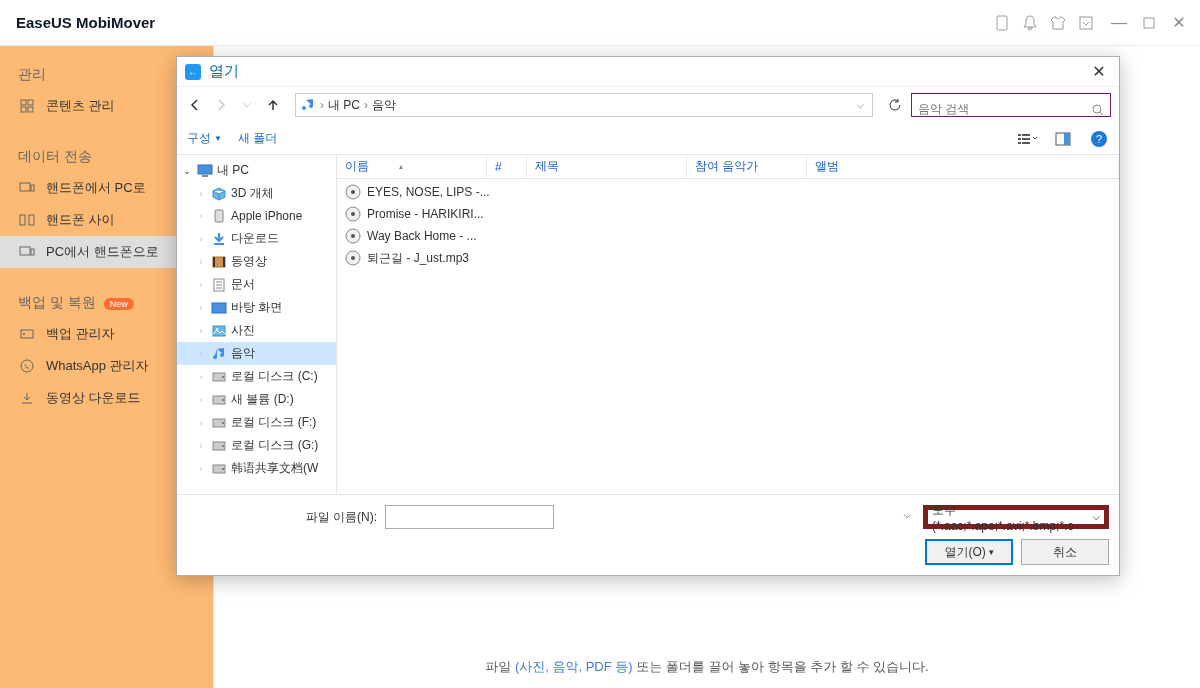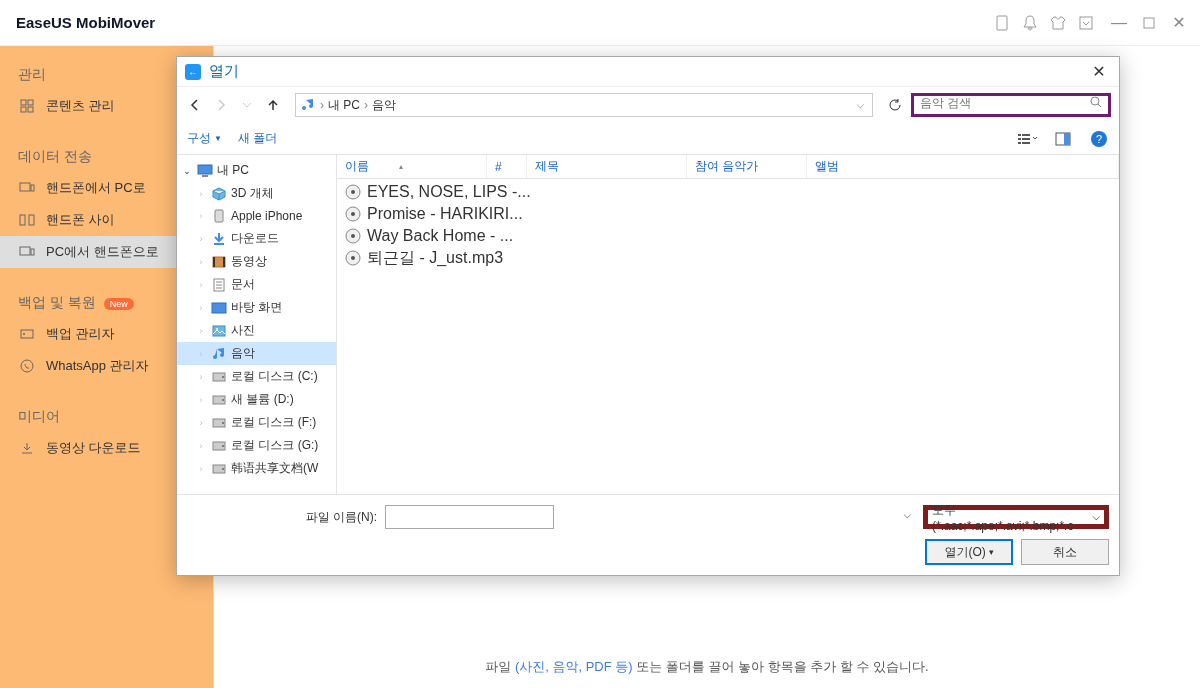--- a/index.html
+++ b/index.html
@@ -40,21 +40,21 @@
     
     .dlg-nav { height: 36px; display: flex; align-items: center; padding: 0 8px; gap: 6px; }
     .nav-btn { width: 20px; height: 20px; display: flex; align-items: center; justify-content: center; cursor: pointer; color: #666; }
     .nav-btn.disabled { color: #ccc; cursor: default; }
     .addr-bar { flex: 1; height: 24px; border: 1px solid #ccc; display: flex; align-items: center; padding: 0 4px; font-size: 12px; color: #333; gap: 4px; margin: 0 6px; }
     .addr-crumb { color: #333; cursor: pointer; }
     .addr-sep { color: #888; }
     .addr-spacer { flex: 1; }
     .addr-drop { color: #888; font-size: 10px; cursor: pointer; margin-right: 4px; }
     .refresh-btn { width: 20px; height: 20px; display: flex; align-items: center; justify-content: center; cursor: pointer; color: #666; }
-    .search-box { width: 200px; height: 24px; border: 3px solid #701a75; display: flex; align-items: flex-start; padding: 0 6px; font-size: 12px; color: #888; }
+    .search-box { width: 200px; height: 24px; border: 1px solid #701a75; display: flex; align-items: flex-end; padding: 0 6px; font-size: 12px; color: #888; }
     .search-box input { border: none; outline: none; flex: 1; font-size: 12px; }
     .search-icon { color: #888; }
     
     .dlg-toolbar { height: 32px; display: flex; align-items: center; padding: 0 10px; gap: 16px; border-bottom: 1px solid #e5e5e5; font-size: 12px; }
     .tb-item { color: #1863c7; cursor: pointer; display: flex; align-items: center; gap: 3px; }
     .tb-spacer { flex: 1; }
     .tb-right-btn { width: 20px; height: 20px; display: flex; align-items: center; justify-content: center; cursor: pointer; color: #555; }
     .help-circle { width: 16px; height: 16px; background: #1f78d8; color: #fff; border-radius: 50%; font-size: 11px; display: flex; align-items: center; justify-content: center; }
     
     .dlg-content { flex: 1; display: flex; overflow: hidden; }
@@ -74,21 +74,21 @@
     .list-pane { flex: 1; display: flex; flex-direction: column; }
     .list-header { height: 24px; display: flex; align-items: center; border-bottom: 1px solid #e5e5e5; font-size: 12px; color: #1863c7; }
     .col { padding: 0 8px; border-right: 1px solid #eee; height: 100%; display: flex; align-items: center; }
     .col-name { width: 150px; }
     .col-num { width: 40px; }
     .col-title { width: 160px; }
     .col-artist { width: 120px; }
     .col-album { flex: 1; }
     .sort-ind { font-size: 8px; margin-left: 30px; color: #888; }
     .list-body { flex: 1; padding: 2px 0; }
-    .file-row { display: flex; align-items: center; height: 22px; font-size: 16px; color: #333; padding-left: 8px; cursor: pointer; gap: 6px; }
+    .file-row { display: flex; align-items: center; height: 22px; font-size: 12px; color: #333; padding-left: 8px; cursor: pointer; gap: 6px; }
     .file-icon { width: 16px; height: 16px; display: flex; align-items: center; justify-content: center; }
     
     .dlg-footer { border-top: 1px solid #e5e5e5; padding: 10px 10px; display: flex; flex-direction: column; gap: 10px; }
     .fn-row { display: flex; align-items: center; gap: 8px; }
     .fn-label { font-size: 12px; color: #333; text-align: right; width: 190px; }
     .fn-input { flex: 1; height: 24px; border: 1px solid #aaa; padding: 0 6px; font-size: 12px; }
     .fn-input-wrap { flex: 1; position: relative; }
     .fn-drop { position: absolute; right: 4px; top: 4px; color: #555; font-size: 10px; cursor: pointer; }
     .filter-select { width: 186px; height: 24px; border: 5px solid #7f1d1d; font-size: 12px; padding: 0 4px; display: flex; align-items: center; justify-content: space-between; cursor: pointer; color: #333; }
     .btn-row { display: flex; justify-content: flex-end; gap: 8px; }
@@ -198,21 +198,20 @@
       <div class="side-item">
         <span class="side-icon">
             <svg width="14" height="14" viewBox="0 0 14 14">
               <circle cx="7" cy="7" r="6" fill="none" stroke="#666"></circle>
               <path d="M5 5 C5 5 5 7 7 9 C9 9 9 9 9 9" fill="none" stroke="#666"></path>
             </svg>
           </span>
         <span>WhatsApp 관리자</span>
       </div>
 
-      <div class="side-section">미디어</div>
       <div class="side-item">
         <span class="side-icon">
             <svg width="14" height="14" viewBox="0 0 14 14">
               <path d="M7 2 L7 9 M4 6 L7 9 L10 6 M2 12 L12 12" fill="none" stroke="#666"></path>
             </svg>
           </span>
         <span>동영상 다운로드</span>
       </div>
     </div>
 

